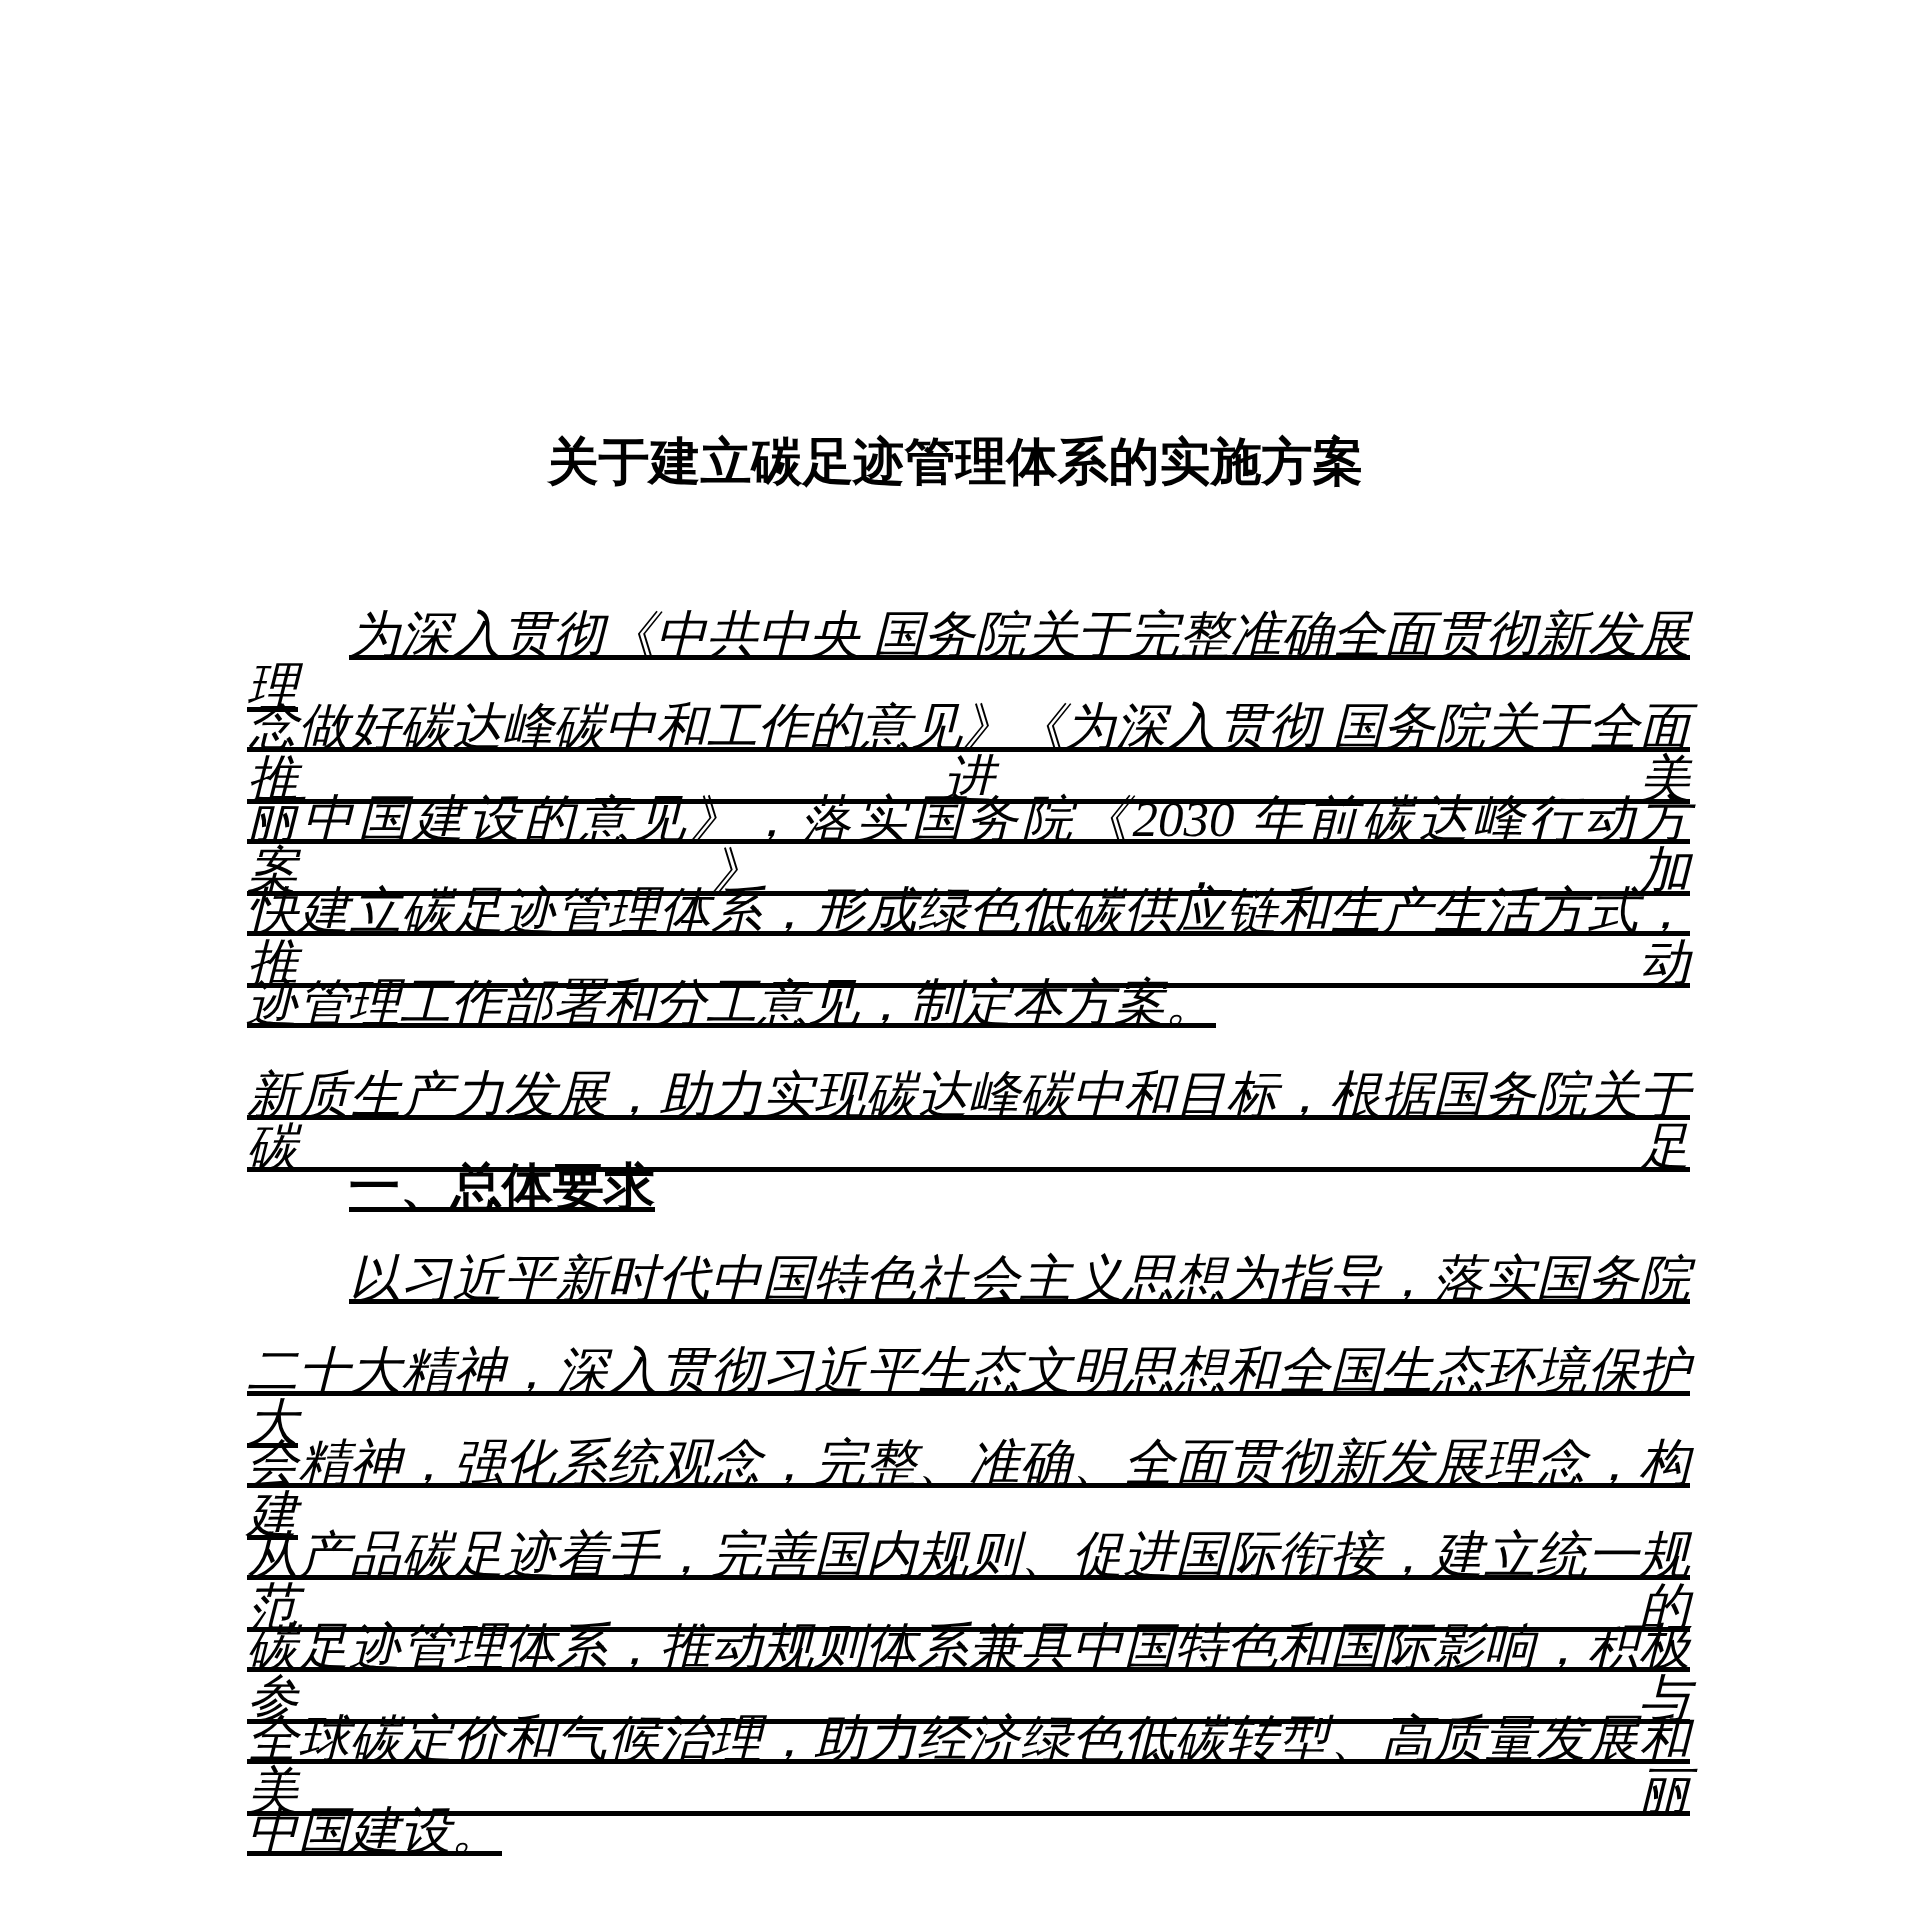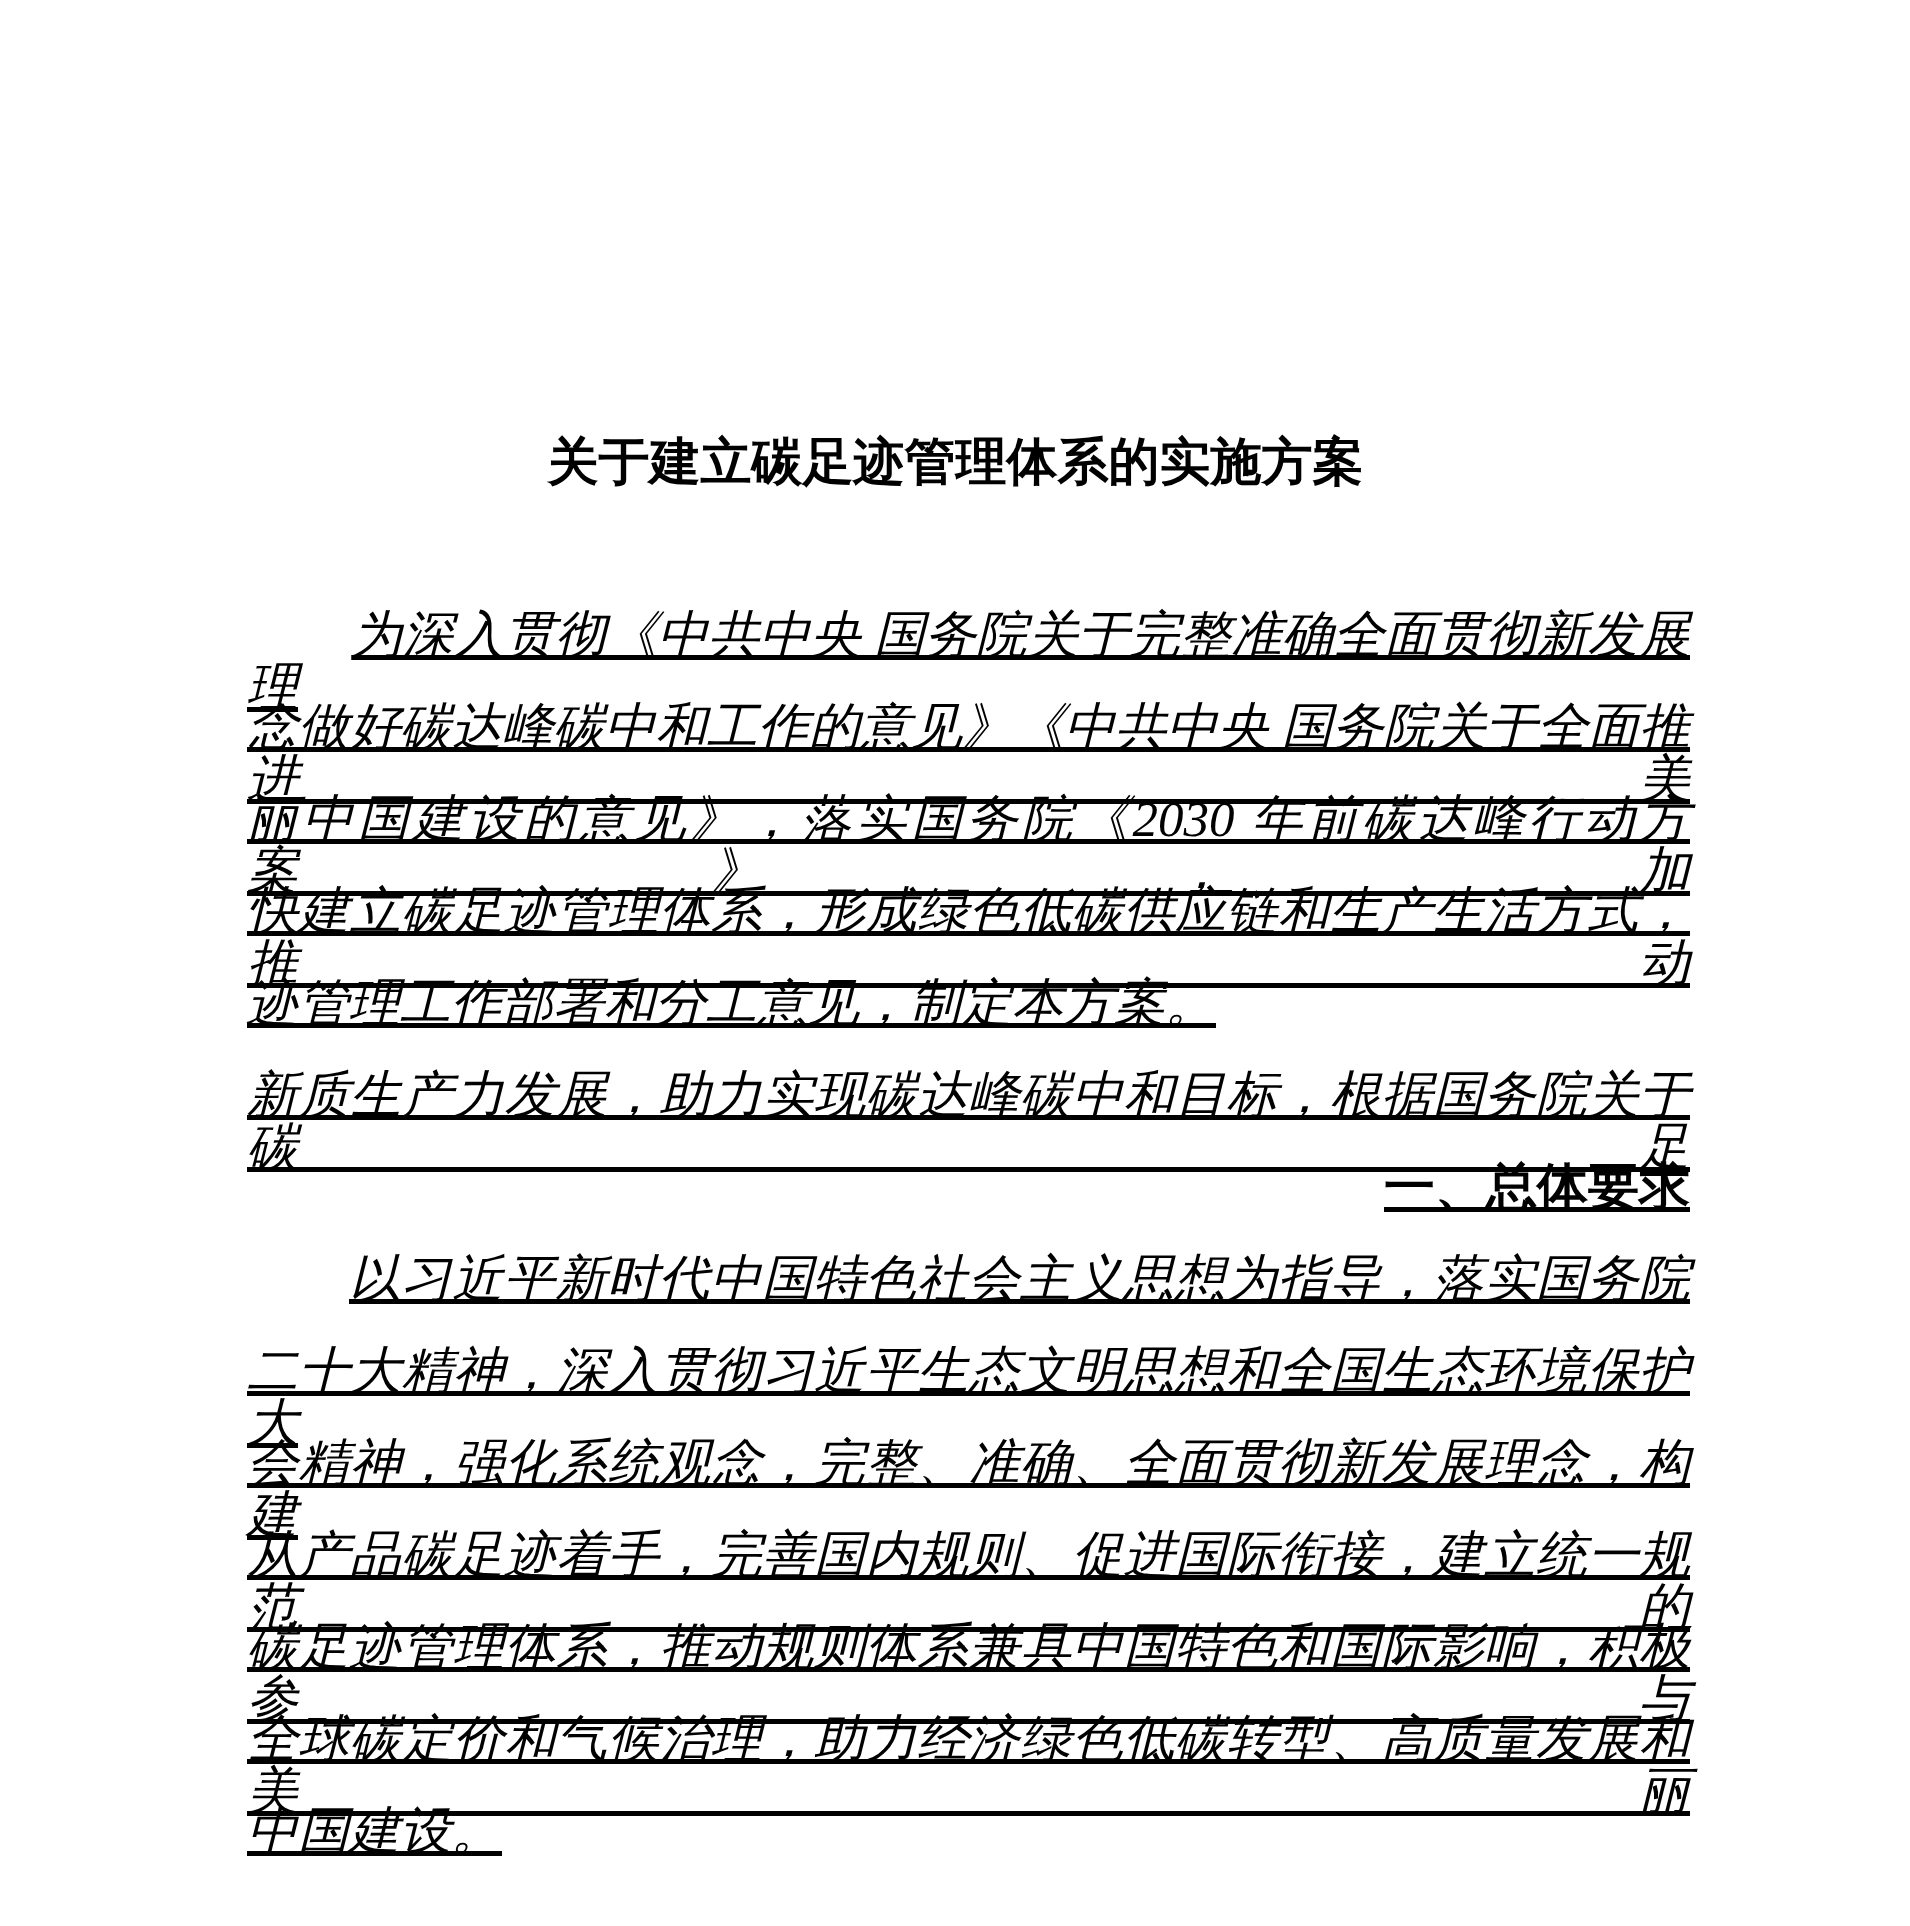--- a/index.html
+++ b/index.html
@@ -52,38 +52,37 @@
     text-align: left;
     text-decoration: underline;
   }
   .line.justify {
     white-space: normal;
     text-align: justify;
     text-align-last: justify;
   }
   .line.indent {
     text-indent: 102px; 
-    text-align: right;
   }
   .line.heading {
     font-style: normal;
     font-weight: bold;
     font-family: "Liberation Sans", "DejaVu Sans", sans-serif;
   }
 </style>
 </head>
 <body>
 
 <div class="page">
 
   <h1 class="doc-title">关于建立碳足迹管理体系的实施方案</h1>
 
   <div class="content">
     <p class="line indent justify">为深入贯彻《中共中央 国务院关于完整准确全面贯彻新发展理</p>
-    <p class="line justify">念做好碳达峰碳中和工作的意见》《中共中央 国务院关于全面推进美</p>
+    <p class="line justify">念做好碳达峰碳中和工作的意见》《为深入贯彻 国务院关于全面推进美</p>
     <p class="line justify">丽中国建设的意见》，落实国务院《2030 年前碳达峰行动方案》，加</p>
     <p class="line justify">快建立碳足迹管理体系，形成绿色低碳供应链和生产生活方式，推动</p>
     <p class="line">迹管理工作部署和分工意见，制定本方案。</p>
     <p class="line justify">新质生产力发展，助力实现碳达峰碳中和目标，根据国务院关于碳足</p>
     <p class="line heading indent">一、总体要求</p>
     <p class="line indent justify">以习近平新时代中国特色社会主义思想为指导，落实国务院</p>
     <p class="line justify">二十大精神，深入贯彻习近平生态文明思想和全国生态环境保护大</p>
     <p class="line justify">会精神，强化系统观念，完整、准确、全面贯彻新发展理念，构建</p>
     <p class="line justify">从产品碳足迹着手，完善国内规则、促进国际衔接，建立统一规范的</p>
     <p class="line justify">碳足迹管理体系，推动规则体系兼具中国特色和国际影响，积极参与</p>

